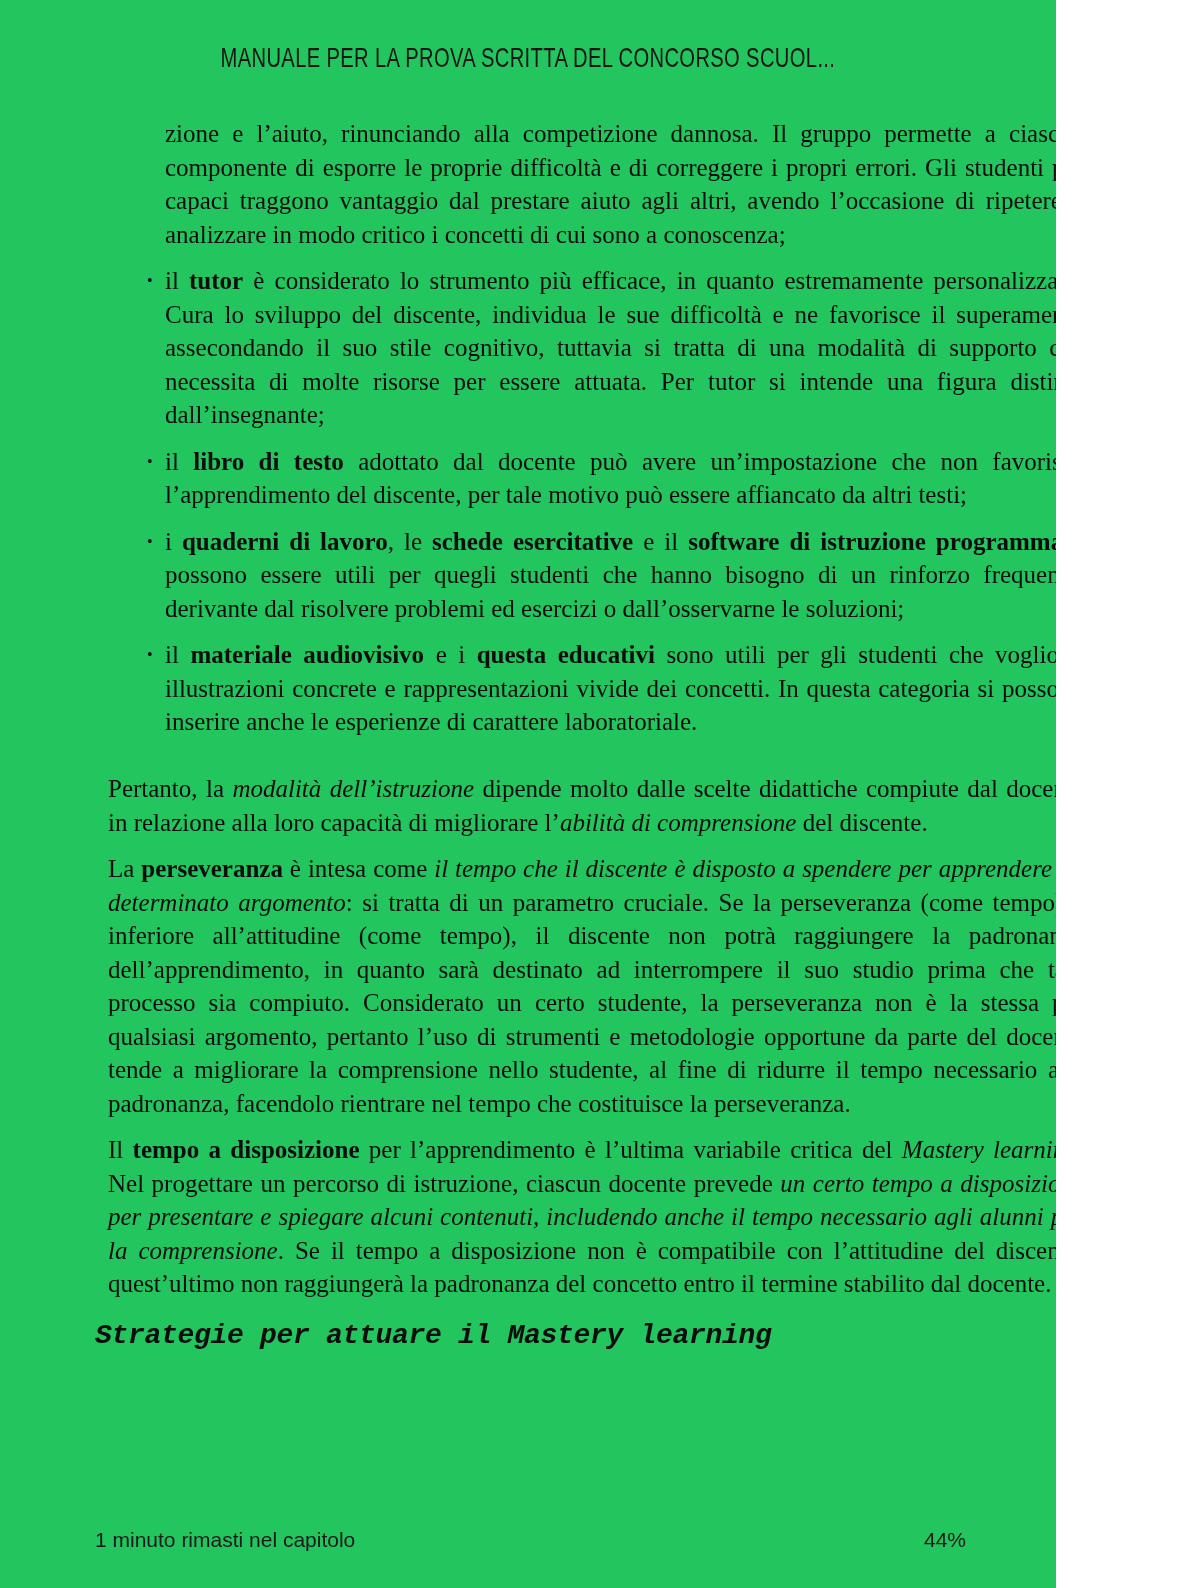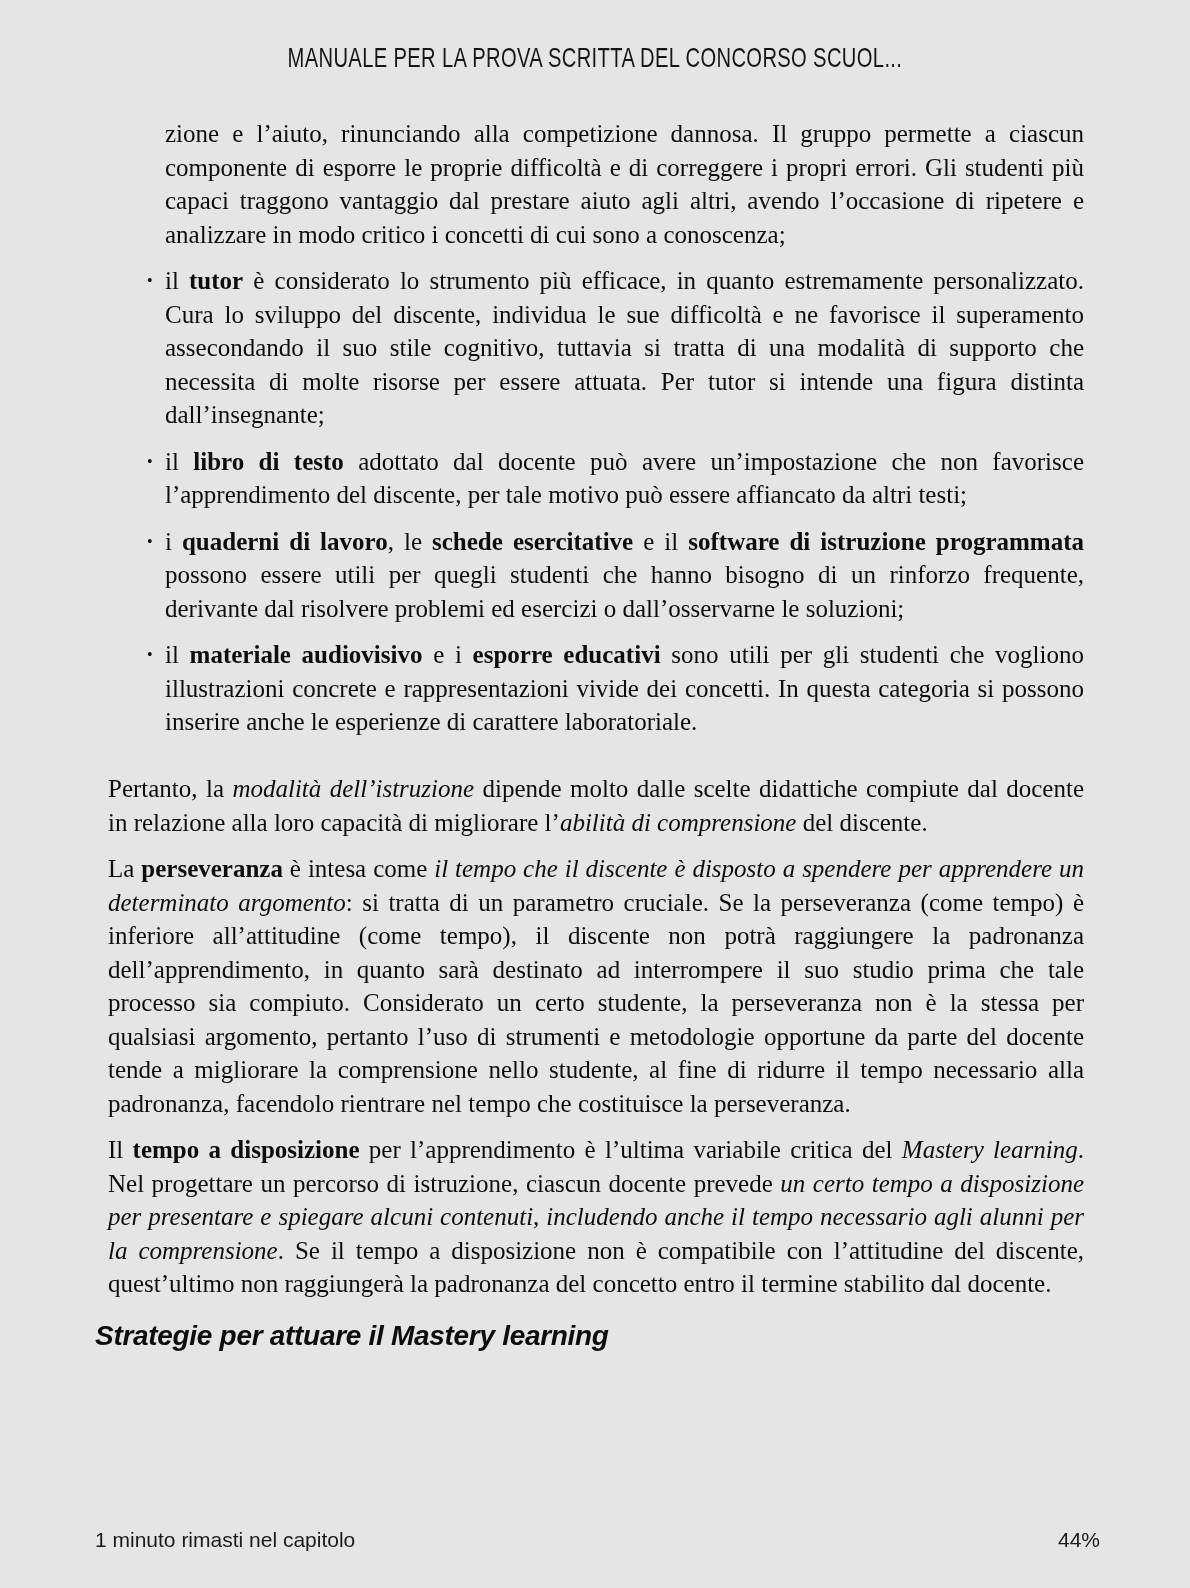--- a/index.html
+++ b/index.html
@@ -2,23 +2,23 @@
 <html lang="it"><head>
 <meta charset="utf-8">
 <style>
   html, body {
     margin: 0;
     padding: 0;
     background: #ffffff;
   }
   .page {
     position: relative;
-    width: 1190px;
+    width: 1056px;
     height: 1588px;
-    background: #e5e5e5;
+    background: #22c55e;
     overflow: hidden;
     color: #101010;
   }
   .running-header {
     position: absolute;
     top: 42px;
     left: 0;
     right: 0;
     text-align: center;
     font-family: "Liberation Sans", sans-serif;
@@ -55,21 +55,21 @@
     position: absolute;
     left: -18px;
     top: 0;
     font-size: 16px;
     line-height: 33.5px;
   }
   .paragraph.gap-before { margin-top: 33.5px; }
   .seg-b { font-weight: bold; }
   .seg-i { font-style: italic; }
   h2.heading {
-    font-family: Liberation Sans, sans-serif;
+    font-family: Liberation Mono, monospace;
     font-style: italic;
     font-weight: bold;
     font-size: 28px;
     letter-spacing: -0.3px;
     line-height: 44px;
     margin: 12px 0 6px 0;
     text-align: left;
     color: #0d0d0d;
     -webkit-hyphens: none;
     hyphens: none;
@@ -95,21 +95,21 @@
 
   <div class="running-header">
     <span class="condense">MANUALE PER LA PROVA SCRITTA DEL CONCORSO SCUOL...</span>
   </div>
 
   <div class="reading-area">
       <div class="block list-item"><span>zione e l’aiuto, rinunciando alla competizione dannosa. Il gruppo permette a ciascun componente di esporre le proprie difficoltà e di correggere i propri errori. Gli studenti più capaci traggono vantaggio dal prestare aiuto agli altri, avendo l’occasione di ripetere e analizzare in modo critico i concetti di cui sono a conoscenza;</span></div>
       <div class="block list-item"><span class="bullet">•</span><span>il </span><span class="seg-b">tutor</span><span> è considerato lo strumento più efficace, in quanto estremamente personalizzato. Cura lo sviluppo del discente, individua le sue difficoltà e ne favorisce il superamento assecondando il suo stile cognitivo, tuttavia si tratta di una modalità di supporto che necessita di molte risorse per essere attuata. Per tutor si intende una figura distinta dall’insegnante;</span></div>
       <div class="block list-item"><span class="bullet">•</span><span>il </span><span class="seg-b">libro di testo</span><span> adottato dal docente può avere un’impostazione che non favorisce l’apprendimento del discente, per tale motivo può essere affiancato da altri testi;</span></div>
       <div class="block list-item"><span class="bullet">•</span><span>i </span><span class="seg-b">quaderni di lavoro</span><span>, le </span><span class="seg-b">schede esercitative</span><span> e il </span><span class="seg-b">software di istruzione programmata</span><span> possono essere utili per quegli studenti che hanno bisogno di un rinforzo frequente, derivante dal risolvere problemi ed esercizi o dall’osservarne le soluzioni;</span></div>
-      <div class="block list-item"><span class="bullet">•</span><span>il </span><span class="seg-b">materiale audiovisivo</span><span> e i </span><span class="seg-b">esporre educativi</span><span> sono utili per gli studenti che vogliono illustrazioni concrete e rappresentazioni vivide dei concetti. In questa categoria si possono inserire anche le esperienze di carattere laboratoriale.</span></div>
+      <div class="block list-item"><span class="bullet">•</span><span>il </span><span class="seg-b">materiale audiovisivo</span><span> e i </span><span class="seg-b">questa educativi</span><span> sono utili per gli studenti che vogliono illustrazioni concrete e rappresentazioni vivide dei concetti. In questa categoria si possono inserire anche le esperienze di carattere laboratoriale.</span></div>
       <div class="block paragraph gap-before"><span>Pertanto, la </span><span class="seg-i">modalità dell’istruzione</span><span> dipende molto dalle scelte didattiche compiute dal docente in relazione alla loro capacità di migliorare l’</span><span class="seg-i">abilità di comprensione</span><span> del discente.</span></div>
       <div class="block paragraph"><span>La </span><span class="seg-b">perseveranza</span><span> è intesa come </span><span class="seg-i">il tempo che il discente è disposto a spendere per apprendere un determinato argomento</span><span>: si tratta di un parametro cruciale. Se la perseveranza (come tempo) è inferiore all’attitudine (come tempo), il discente non potrà raggiungere la padronanza dell’apprendimento, in quanto sarà destinato ad interrompere il suo studio prima che tale processo sia compiuto. Considerato un certo studente, la perseveranza non è la stessa per qualsiasi argomento, pertanto l’uso di strumenti e metodologie opportune da parte del docente tende a migliorare la comprensione nello studente, al fine di ridurre il tempo necessario alla padronanza, facendolo rientrare nel tempo che costituisce la perseveranza.</span></div>
       <div class="block paragraph"><span>Il </span><span class="seg-b">tempo a disposizione</span><span> per l’apprendimento è l’ultima variabile critica del </span><span class="seg-i">Mastery learning</span><span>. Nel progettare un percorso di istruzione, ciascun docente prevede </span><span class="seg-i">un certo tempo a disposizione per presentare e spiegare alcuni contenuti, includendo anche il tempo necessario agli alunni per la comprensione</span><span>. Se il tempo a disposizione non è compatibile con l’attitudine del discente, quest’ultimo non raggiungerà la padronanza del concetto entro il termine stabilito dal docente.</span></div>
       <h2 class="block heading"><span>Strategie per attuare il Mastery learning</span></h2>
     </div>
 
   <div class="footer-bar">
     <span>1 minuto rimasti nel capitolo</span>
     <span>44%</span>
   </div>

